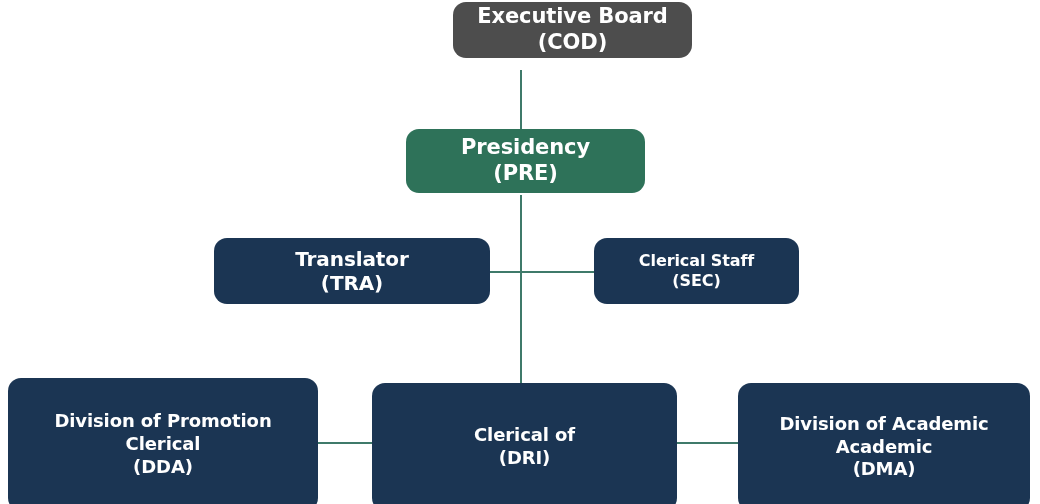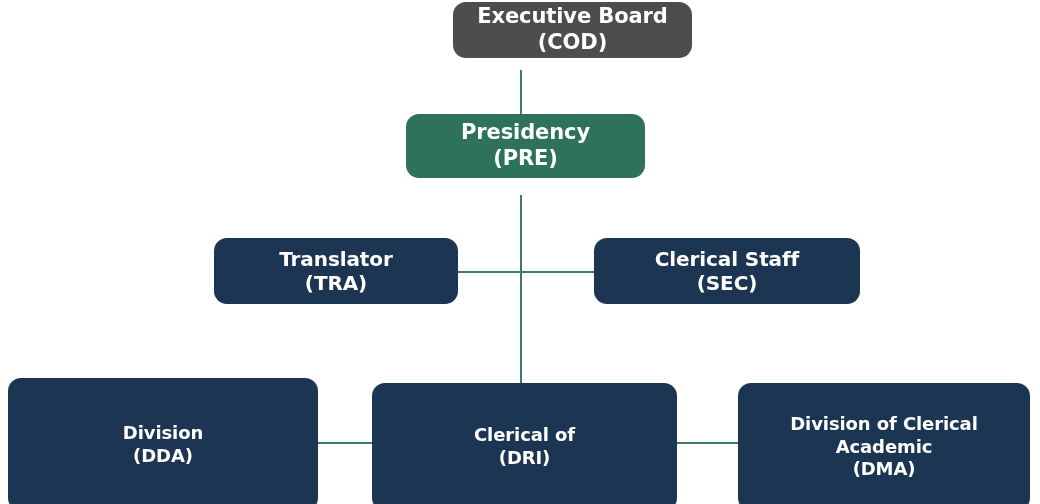--- a/index.html
+++ b/index.html
@@ -47,23 +47,23 @@
   }
   .node .line.title { font-weight: bold; }
   .node .line.code  { font-weight: bold; }
 
   .node.gray  { background: #4d4d4d; }
   .node.green { background: #2e7259; }
   .node.navy  { background: #1b3553; }
 
   
   #node-cod { left: 405px; top: 2px;   width: 239px; height: 56px;  font-size: 21px; margin-left: 48px; }
-  #node-pre { left: 406px; top: 114px; width: 239px; height: 64px;  font-size: 21px; }
-  #node-tra { left: 214px; top: 238px; width: 244px; height: 66px;  font-size: 20px; align-items: center; }
-  #node-sec { left: 594px; top: 238px; width: 266px; height: 66px;  font-size: 20px; align-items: center; }
+  #node-pre { left: 406px; top: 129px; width: 239px; height: 64px;  font-size: 21px; }
+  #node-tra { left: 214px; top: 238px; width: 276px; height: 66px;  font-size: 20px; align-items: center; }
+  #node-sec { left: 594px; top: 238px; width: 205px; height: 66px;  font-size: 16px; align-items: center; }
   #node-dda { left: 8px;   top: 378px; width: 310px; height: 133px; font-size: 18px; line-height: 1.26; }
   #node-dri { left: 372px; top: 383px; width: 305px; height: 128px; font-size: 18px; line-height: 1.26; }
   #node-dma { left: 738px; top: 383px; width: 292px; height: 128px; font-size: 18px; line-height: 1.26; }
 
   
   #conn-cod-pre  { left: 520px; top: 70px;  height: 61px; }
   #conn-pre-down { left: 520px; top: 195px; height: 190px; }
   #conn-tra-sec  { left: 458px; top: 271px; width: 136px; }
   #conn-dda-dri  { left: 318px; top: 442px; width: 54px; }
   #conn-dri-dma  { left: 677px; top: 442px; width: 61px; }
@@ -93,28 +93,29 @@
     <span class="line title">Translator</span>
     <span class="line code">(TRA)</span>
   </div>
 
   <div class="node navy" id="node-sec">
     <span class="line title">Clerical Staff</span>
     <span class="line code">(SEC)</span>
   </div>
 
   <div class="node navy" id="node-dda">
-    <span class="line title">Division</span>
+    <span class="line title">Division of Promotion</span>
+    <span class="line title">Clerical</span>
     <span class="line code">(DDA)</span>
   </div>
 
   <div class="node navy" id="node-dri">
     <span class="line title">Clerical of</span>
     <span class="line code">(DRI)</span>
   </div>
 
   <div class="node navy" id="node-dma">
-    <span class="line title">Division of Clerical</span>
+    <span class="line title">Division of Academic</span>
     <span class="line title">Academic</span>
     <span class="line code">(DMA)</span>
   </div>
 
 </div>
 
 </body></html>

